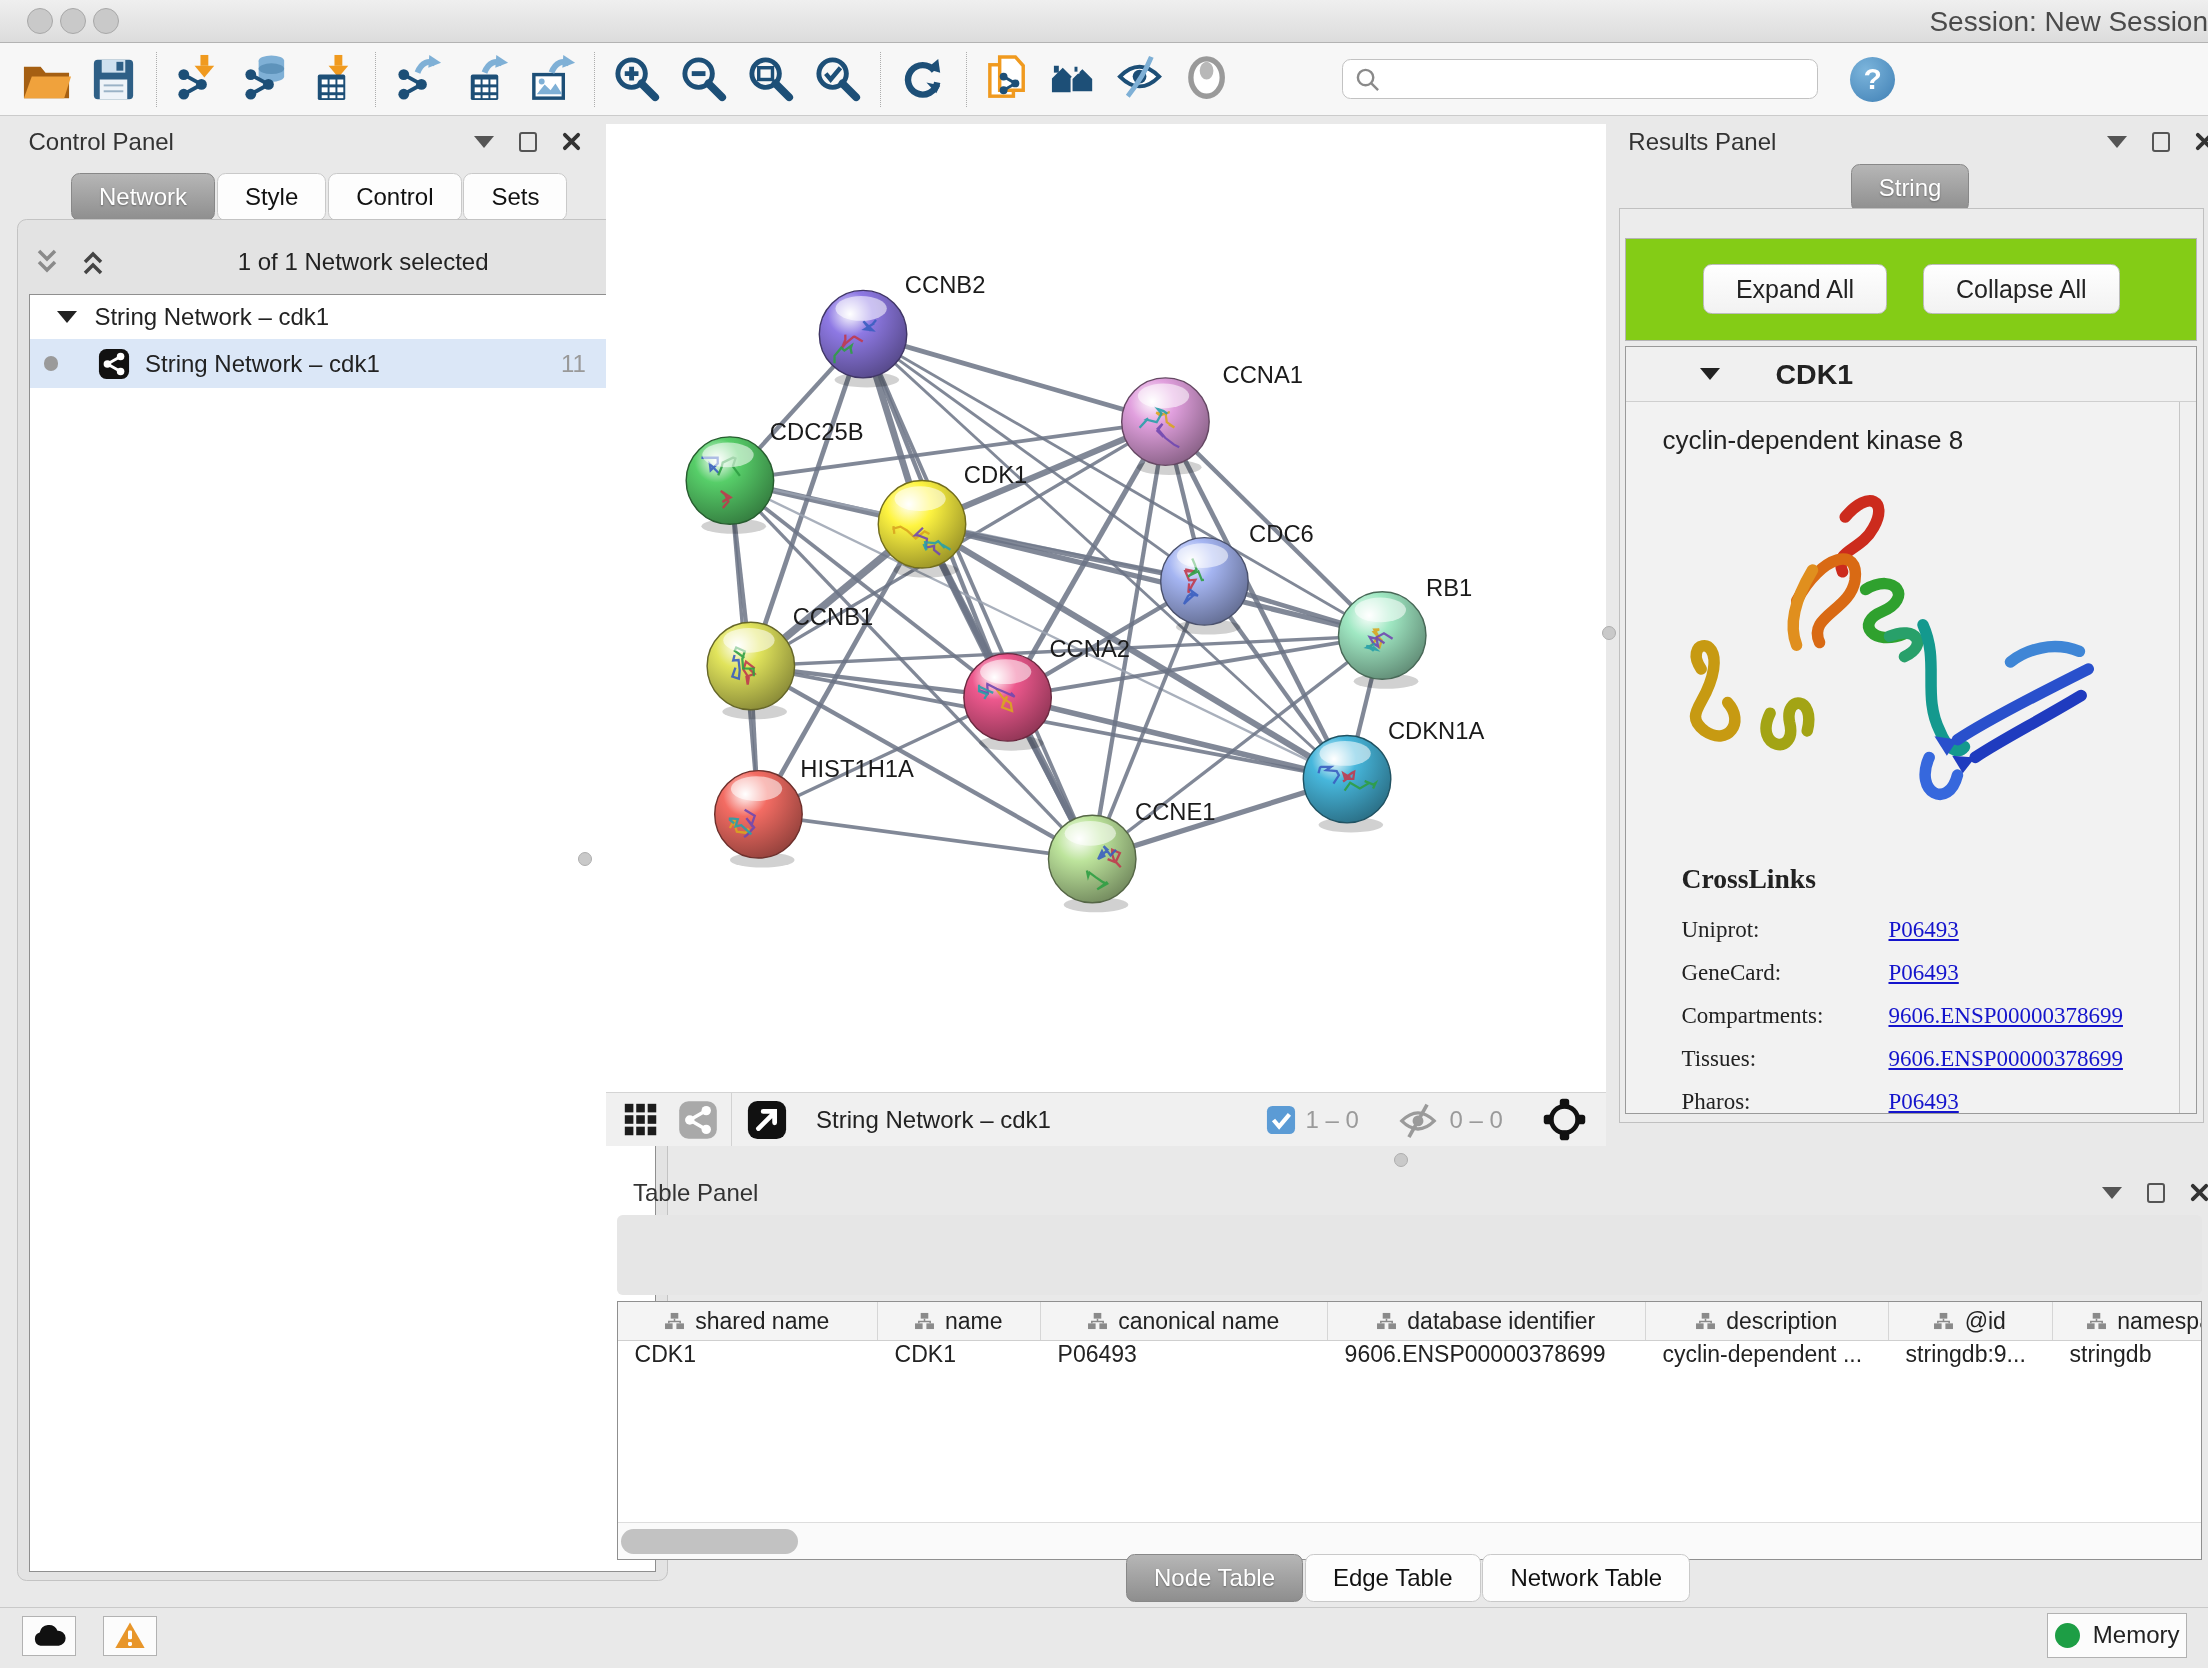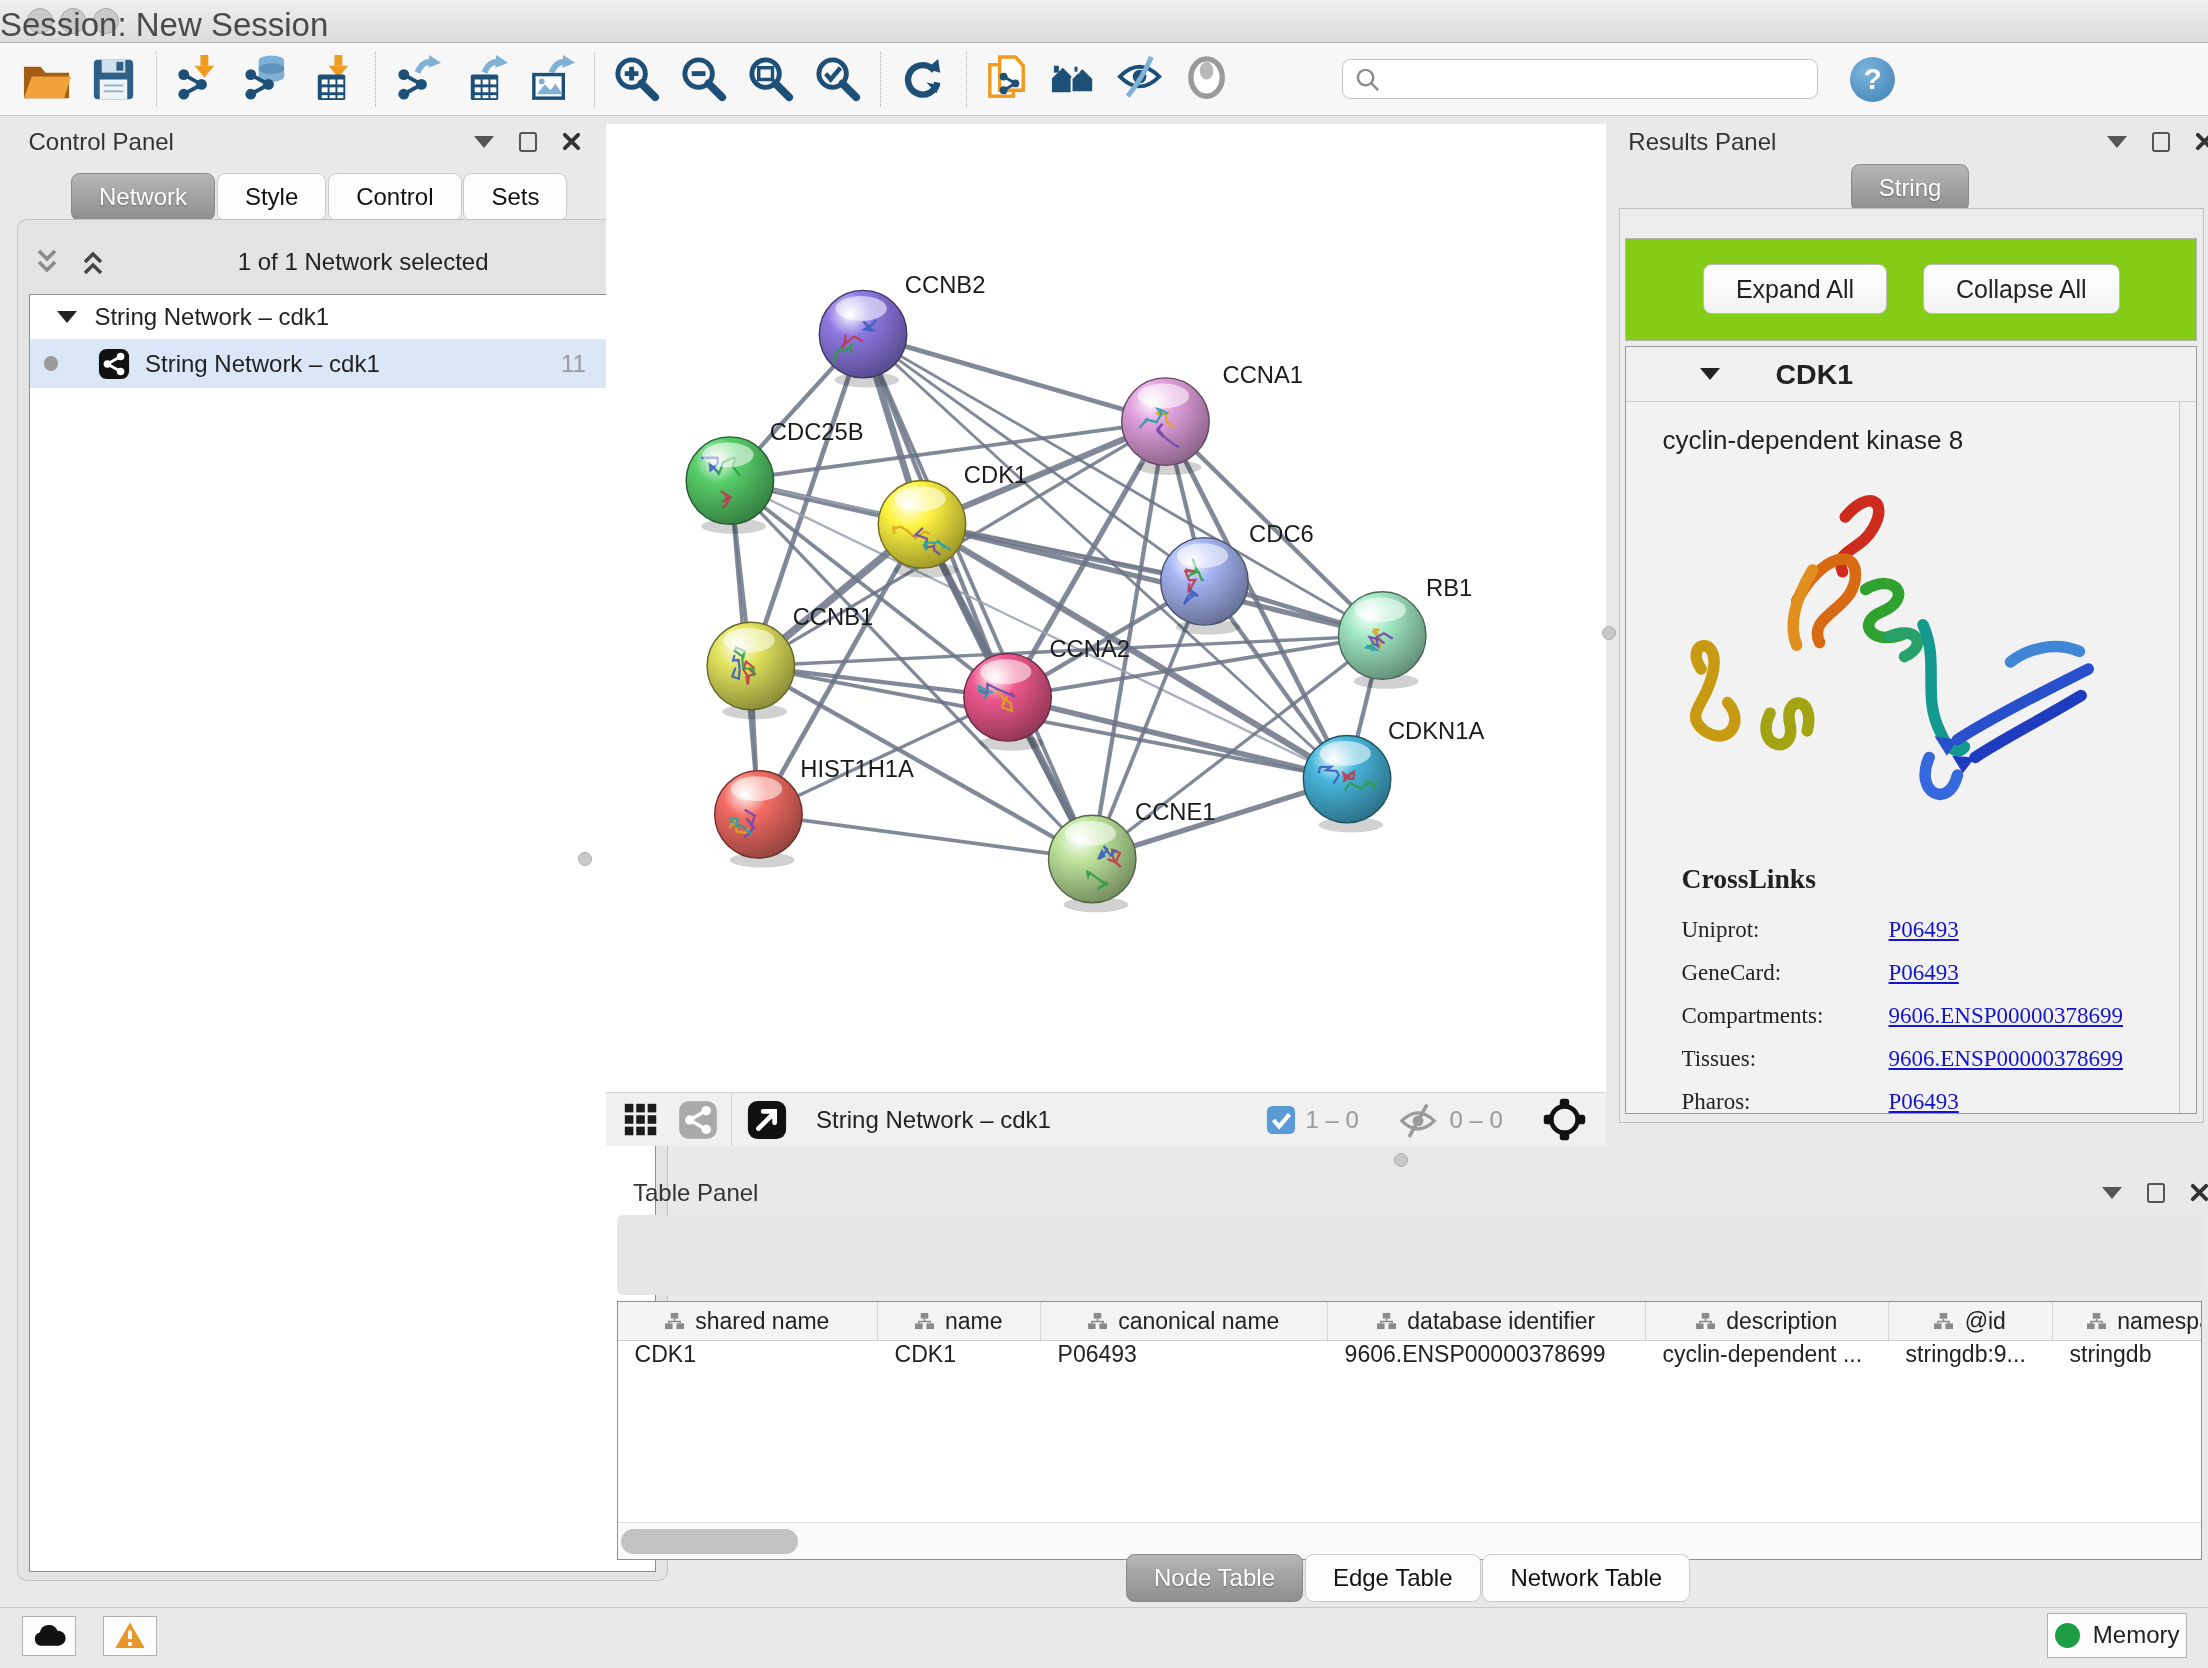--- a/index.html
+++ b/index.html
@@ -3,22 +3,22 @@
 <meta charset="utf-8">
 <style>
   html,body{margin:0;padding:0;}
   body{width:2208px;height:1668px;position:relative;overflow:hidden;
        font-family:"Liberation Sans",sans-serif;background:#e9e9e9;color:#222;}
   
   .titlebar{position:absolute;left:0;top:0;width:100%;height:42px;
     background:linear-gradient(#efefef,#dcdcdc);border-bottom:1px solid #b3b3b3;}
   .traffic{position:absolute;top:7.6px;width:26px;height:26px;border-radius:50%;
     background:#c9c9c9;border:1px solid #a8a8a8;box-sizing:border-box;}
-  .win-title{position:absolute;top:5.7px;left:0;width:100%;text-align:left;
-    font-size:33px;color:#4a4a4a;}
+  .win-title{position:absolute;top:5.7px;left:0;width:100%;text-align:right;
+    font-size:28px;color:#4a4a4a;}
   
   .toolbar{position:absolute;left:0;top:43px;width:100%;height:73px;background:#f7f7f7;
     border-bottom:1px solid #cbcbcb;display:flex;align-items:center;padding-left:13.3px;box-sizing:border-box;}
   .tbtn{width:67px;height:67px;display:flex;align-items:center;justify-content:center;flex:0 0 auto;}
   .tsep{width:0;height:55px;border-left:1.9px dotted #adadad;margin:0 8.6px;flex:0 0 auto;}
   .searchbox{margin-left:99px;width:476px;height:40px;background:#fff;border:1.9px solid #c2c2c2;
     border-radius:8.6px;display:flex;align-items:center;padding:0 11.4px;box-sizing:border-box;flex:0 0 auto;}
   .searchbox input{border:none;outline:none;flex:1;font-size:23px;margin-left:9.5px;
     font-family:"Liberation Sans",sans-serif;background:transparent;}
   .helpbtn{margin-left:32px;width:45px;height:45px;border-radius:50%;

